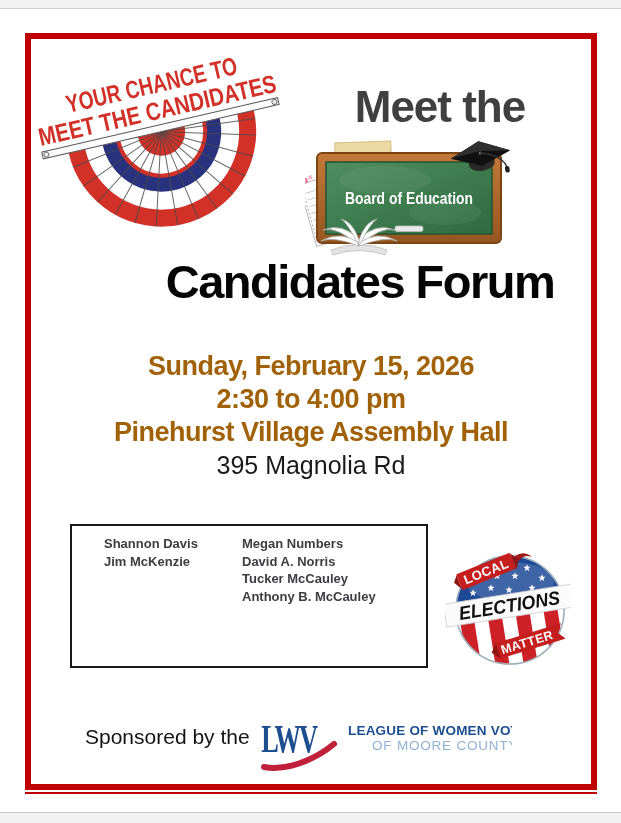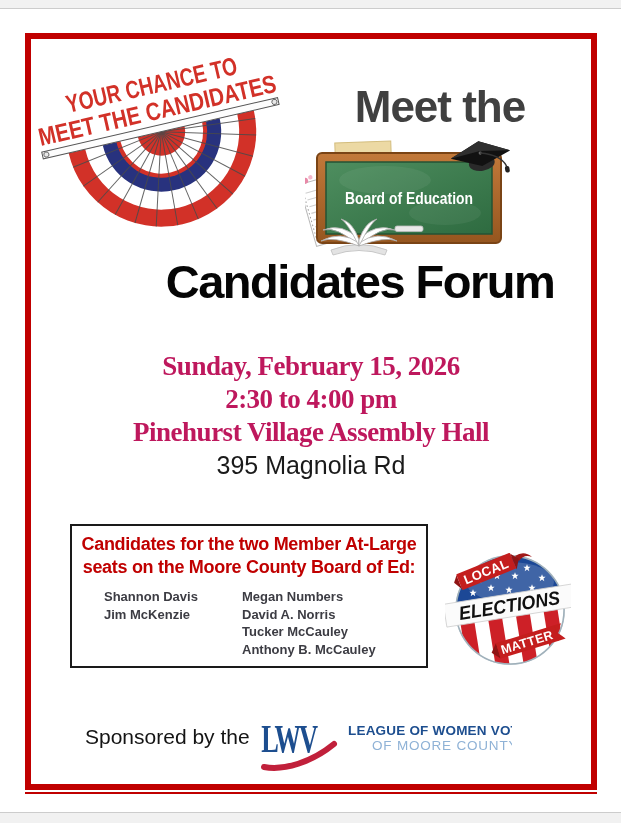--- a/index.html
+++ b/index.html
@@ -16,21 +16,21 @@
   .meet-the{
     position:absolute;left:325px;top:82px;width:230px;text-align:center;
     font-size:44px;font-weight:bold;letter-spacing:-1px;color:#404040;
   }
   .chalkboard{position:absolute;left:305px;top:138px;width:210px;height:118px;}
   .forum-title{
     position:absolute;left:130px;top:254px;width:460px;text-align:center;
     font-size:47px;font-weight:bold;letter-spacing:-1.5px;color:#050505;
   }
   .event-block{position:absolute;left:25px;top:350px;width:572px;text-align:center;}
-  .event-line{font-size:27px;font-weight:bold;line-height:33px;letter-spacing:-0.5px;color:#be185d;font-family:Liberation Serif, serif;}
+  .event-line{font-size:27px;font-weight:bold;line-height:33px;letter-spacing:-0.5px;color:#a16207;}
   .event-address{font-size:25px;font-weight:normal;line-height:33px;color:#1a1a1a;}
 
   .cand-box{
     position:absolute;left:70px;top:524px;width:358px;height:144px;
     border:2px solid #1a1a1a;box-sizing:border-box;background:#ffffff;
   }
   .cand-heading{
     margin-top:7px;text-align:center;font-size:18px;font-weight:bold;
     line-height:23px;letter-spacing:-0.3px;color:#c00000;
   }
@@ -135,24 +135,20 @@
 <div class="forum-title">Candidates Forum</div>
 
 <div class="event-block">
   <div class="event-line">Sunday, February 15, 2026</div>
   <div class="event-line">2:30 to 4:00 pm</div>
   <div class="event-line">Pinehurst Village Assembly Hall</div>
   <div class="event-address">395 Magnolia Rd</div>
 </div>
 
 <div class="cand-box">
-  <div class="cand-heading">
-    <div>Candidates for the two Member At-Large</div>
-    <div>seats on the Moore County Board of Ed:</div>
-  </div>
   <div class="cand-cols">
     <div class="cand-col cand-col1">
       <div>Shannon Davis</div>
       <div>Jim McKenzie</div>
     </div>
     <div class="cand-col cand-col2">
       <div>Megan Numbers</div>
       <div>David A. Norris</div>
       <div>Tucker McCauley</div>
       <div>Anthony B. McCauley</div>

